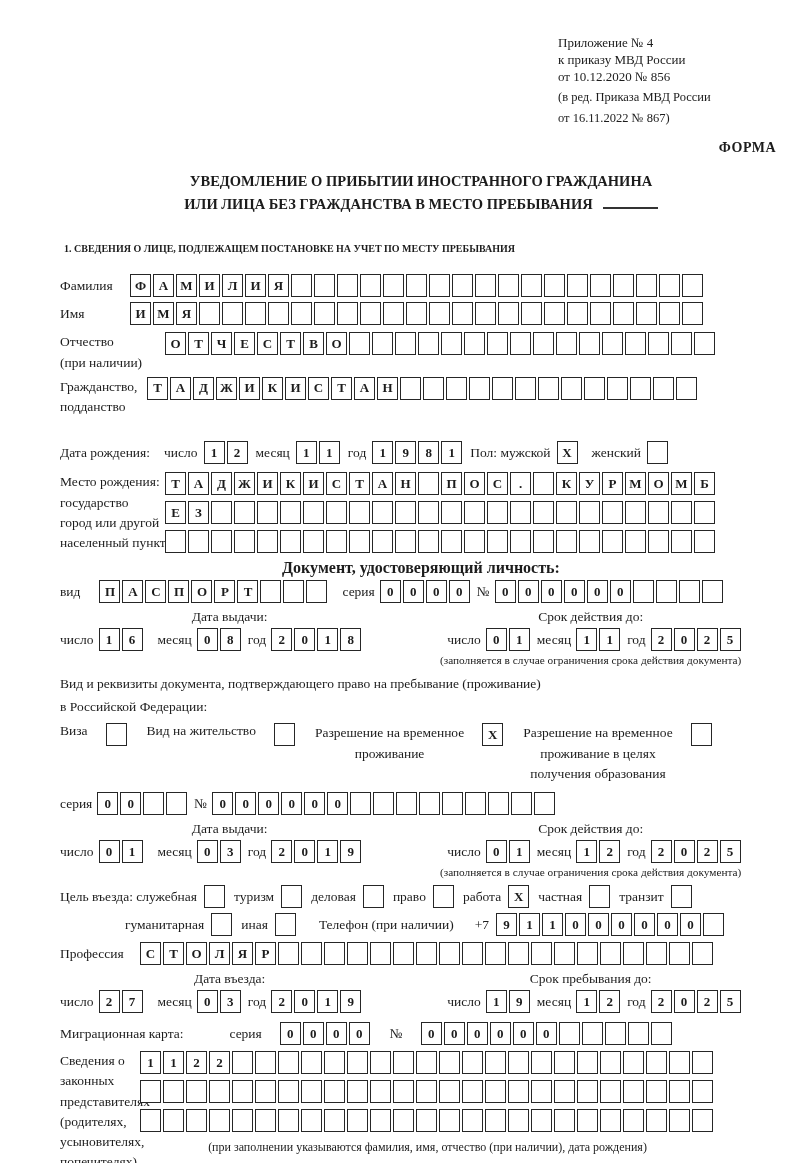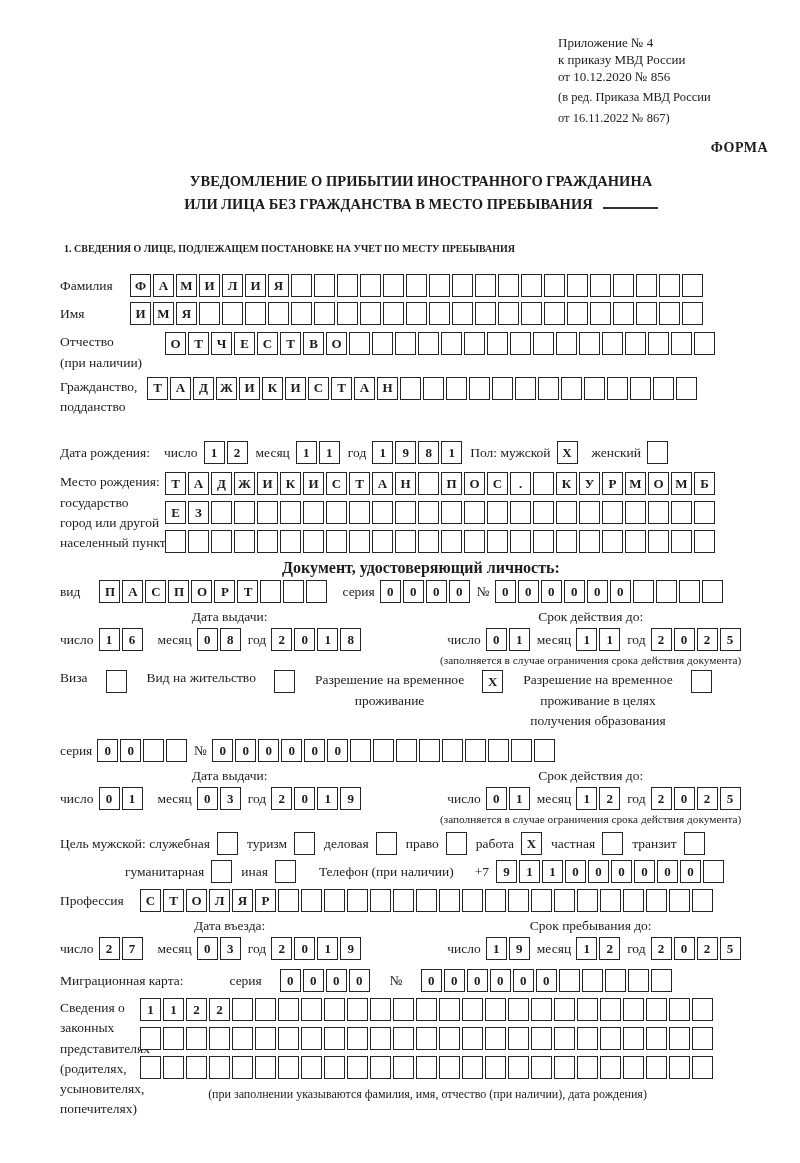--- a/index.html
+++ b/index.html
@@ -5,21 +5,21 @@
   html,body{margin:0;padding:0;background:#fff;}
   .page{
     position:relative;width:800px;height:1163px;box-sizing:border-box;
     background:#fff;color:#1c1c1c;overflow:hidden;
     padding:34px 18px 10px 60px;
     font-family:"Liberation Serif","DejaVu Serif",serif;
     font-size:13.5px;
   }
   .appendix{margin-left:498px;line-height:1.32;font-size:13px;}
   .appendix .rev{font-size:12.5px;margin-top:4px;}
-  .form-label{text-align:right;margin-top:14px;margin-right:14px;font-weight:bold;font-size:14px;letter-spacing:.5px;}
+  .form-label{text-align:right;margin-top:14px;margin-right:6px;font-weight:bold;font-size:14px;letter-spacing:.5px;}
   .title{margin-top:14px;text-align:center;font-weight:bold;font-size:14.5px;line-height:1.55;}
   .blank-line{display:inline-block;width:55px;border-bottom:2px solid #333;height:12px;margin-left:10px;}
   .section-title{margin-top:28px;font-weight:bold;font-size:10px;margin-left:4px;}
   .row{display:flex;align-items:center;}
   .row.top{align-items:flex-start;}
   .lbl{white-space:nowrap;}
   .lbl2{line-height:1.5;white-space:nowrap;}
   .cells{display:flex;flex-wrap:nowrap;}
   .cell{
     width:19px;height:21px;border:1.9px solid #262626;margin-right:2px;
@@ -386,20 +386,24 @@
             <span class="cell">2</span>
             <span class="cell">0</span>
             <span class="cell">2</span>
             <span class="cell">5</span>
           </span>
       </div>
       <div class="note">(заполняется в случае ограничения срока действия документа)</div>
     </div>
   </div>
 
+  <div style="margin-top:7px;line-height:1.7">
+    <div>Вид и реквизиты документа, подтверждающего право на пребывание (проживание)</div>
+    <div>в Российской Федерации:</div>
+  </div>
 
   <div class="row top" style="margin-top:4px;gap:18px">
     <div class="check-group">
       <span class="lbl">Виза</span>
       <span class="cells">
           <span class="cell"></span>
         </span>
     </div>
     <div class="check-group">
       <span class="lbl">Вид на жительство</span>
@@ -498,21 +502,21 @@
             <span class="cell">0</span>
             <span class="cell">2</span>
             <span class="cell">5</span>
           </span>
       </div>
       <div class="note">(заполняется в случае ограничения срока действия документа)</div>
     </div>
   </div>
 
   <div class="row" style="margin-top:7px;gap:7px">
-    <span class="lbl">Цель мужской: служебная</span>
+    <span class="lbl">Цель въезда: служебная</span>
     <span class="cells">
         <span class="cell"></span>
       </span>
     <span class="lbl">туризм</span>
     <span class="cells">
         <span class="cell"></span>
       </span>
     <span class="lbl">деловая</span>
     <span class="cells">
         <span class="cell"></span>

